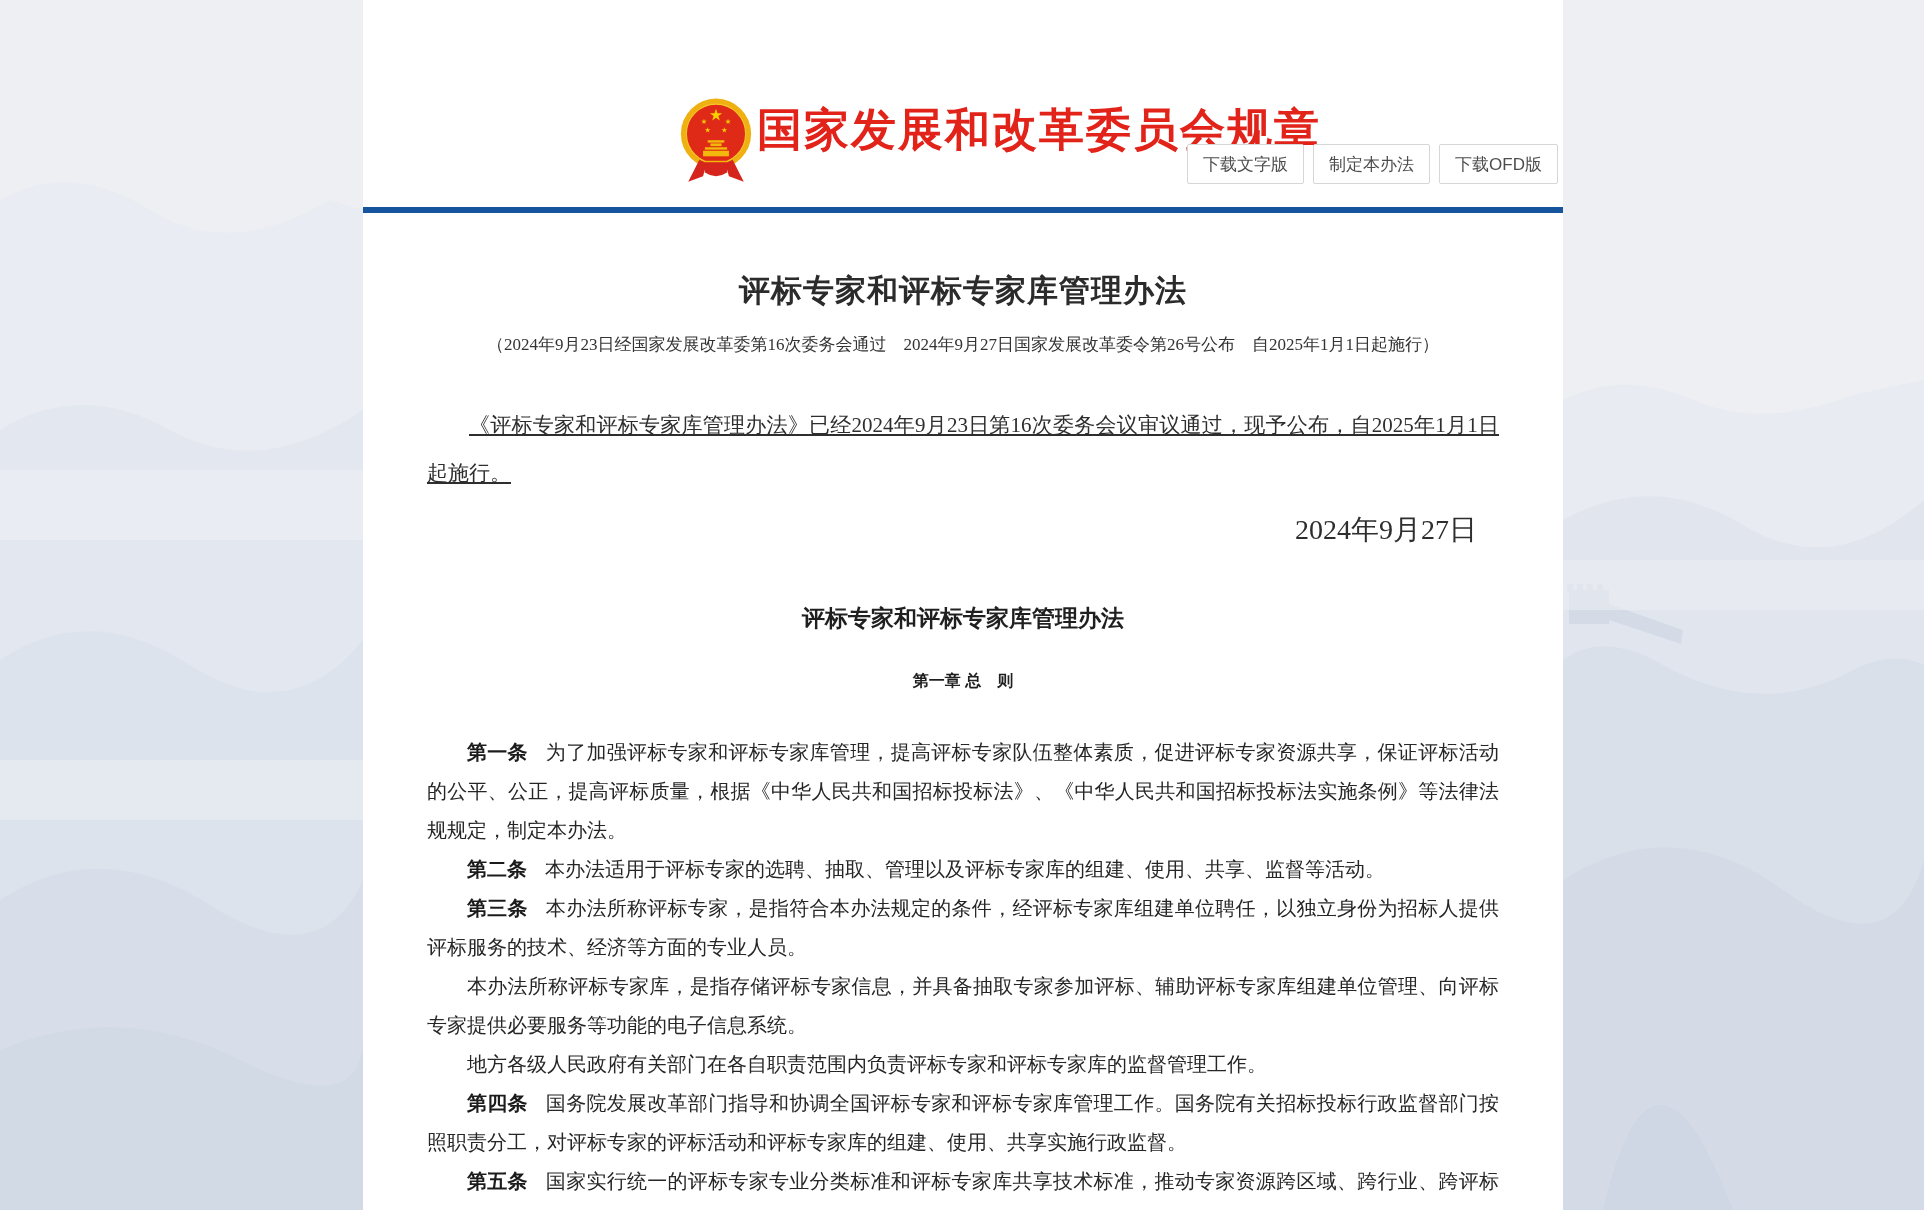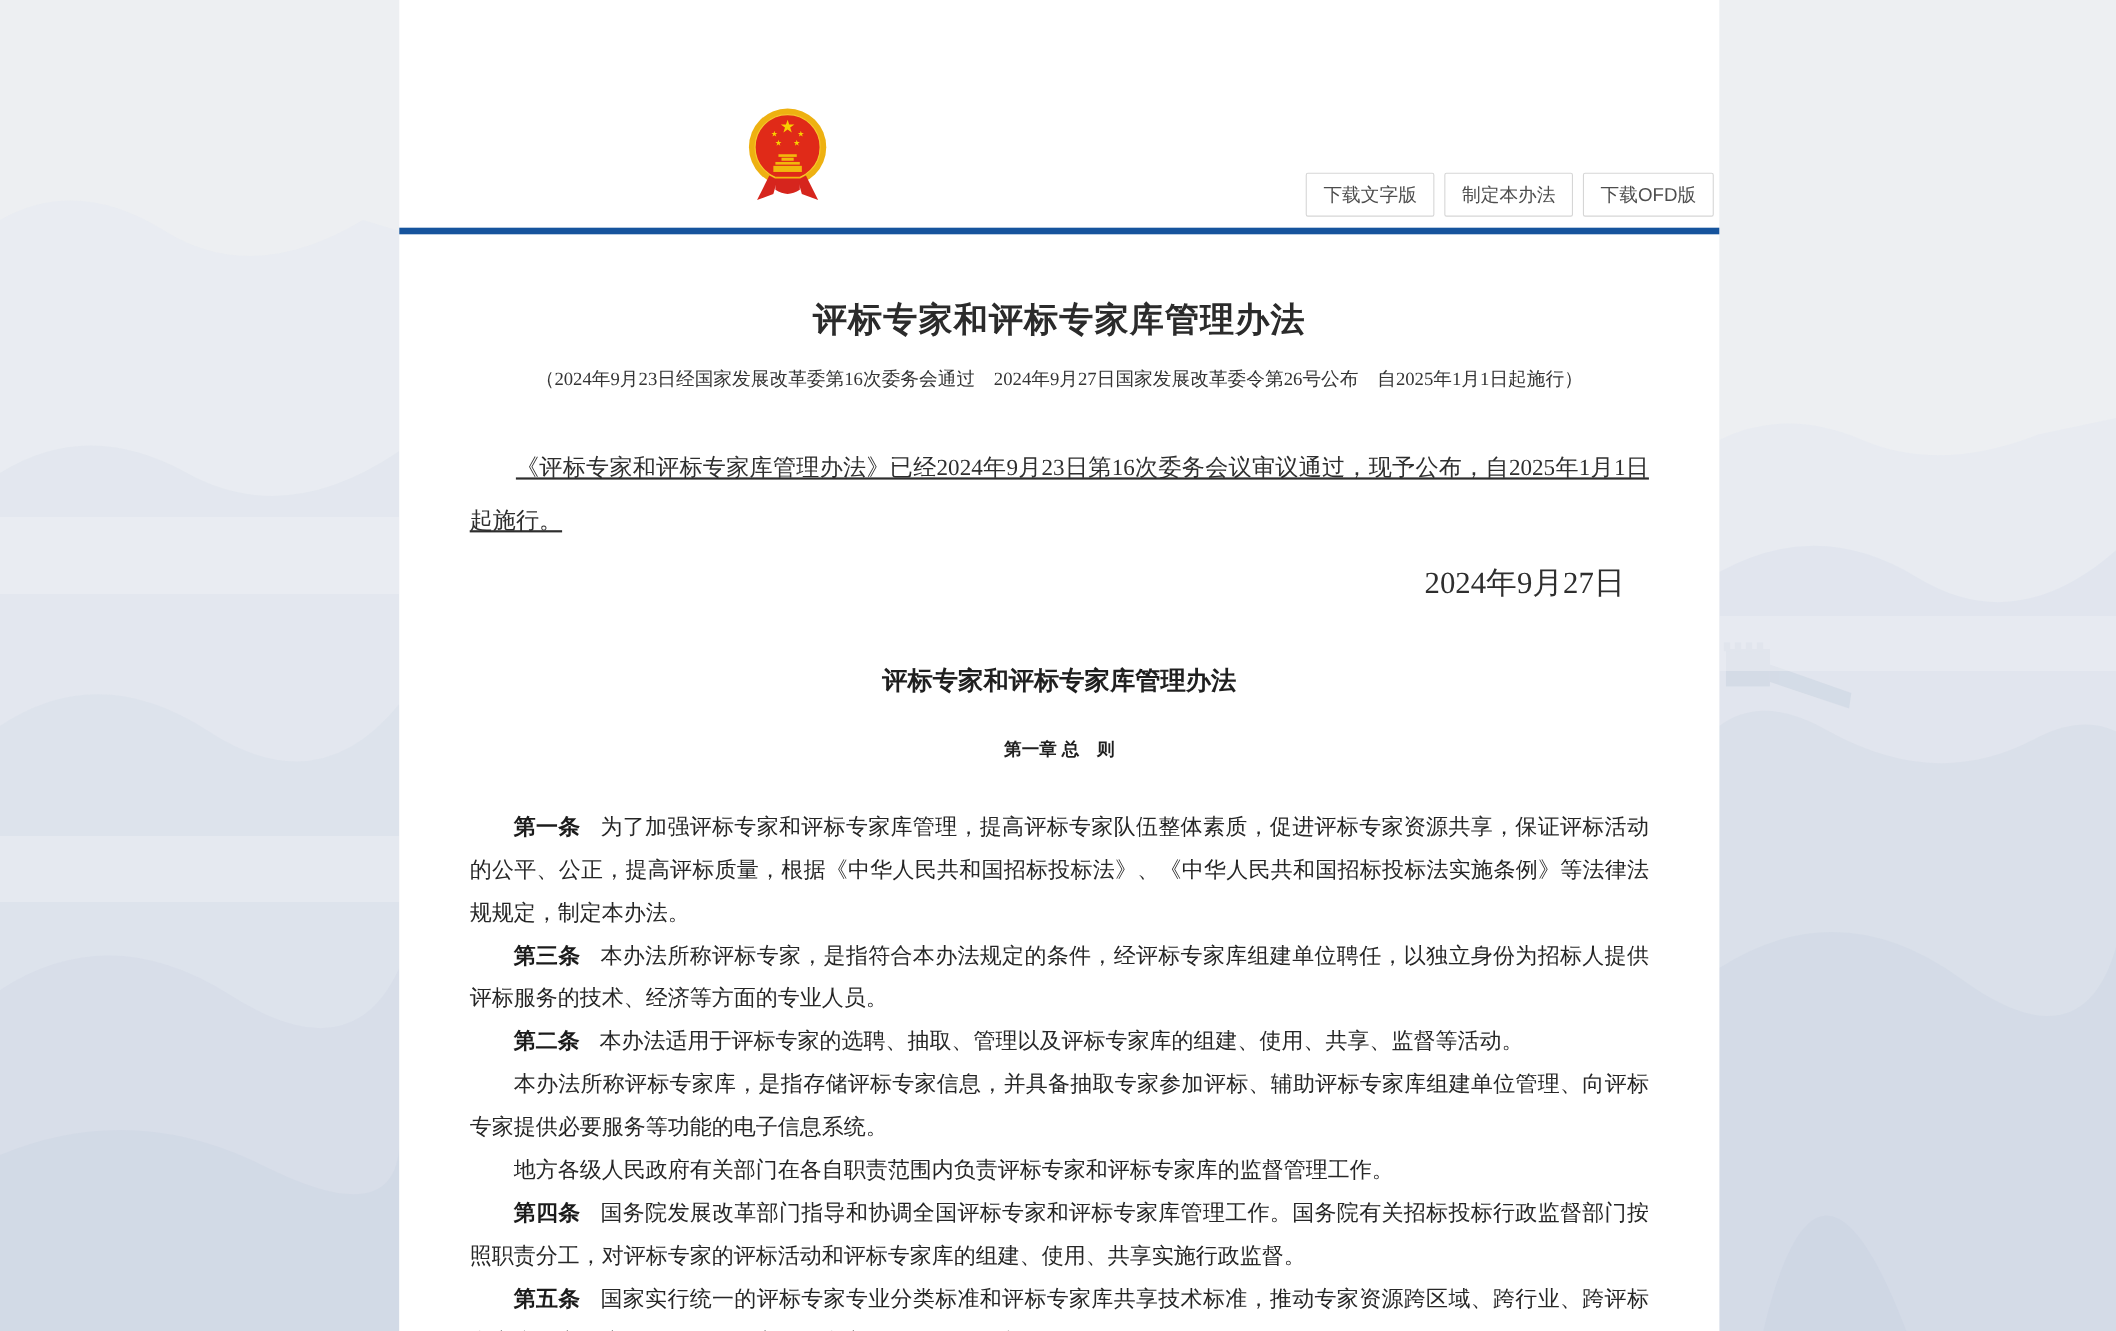--- a/index.html
+++ b/index.html
@@ -28,21 +28,21 @@
   .header { position: relative; height: 213px; }
   .emblem { position: absolute; left: 316px; top: 96px; }
   .agency-title {
     position: absolute; left: 394px; top: 100px;
     font-size: 45px; font-weight: bold; letter-spacing: 2px;
     color: #e2231a;
     font-family: "Liberation Serif", "DejaVu Serif", serif;
     white-space: nowrap;
   }
   .dl-buttons {
-    position: absolute; right: 5px; top: 157px;
+    position: absolute; right: 5px; top: 144px;
     display: flex; gap: 9px;
   }
   .dl-btn {
     height: 38px; padding: 0 15px;
     background: #ffffff;
     border: 1px solid #d6d6d6; border-radius: 2px;
     font-size: 17px; color: #4d4d4d;
     font-family: "Liberation Sans", "DejaVu Sans", sans-serif;
     display: flex; align-items: center; justify-content: center;
     cursor: pointer; white-space: nowrap;
@@ -158,20 +158,21 @@
           </g>
           <g fill="#d6251d">
             <path d="M22 68 L10 92 L26 86 L30 72 Z"></path>
             <path d="M58 68 L70 92 L54 86 L50 72 Z"></path>
             <path d="M28 70 h24 v12 q-12 8 -24 0 Z"></path>
           </g>
           <path d="M28 70 h24" stroke="#f2b80c" stroke-width="1.6" fill="none"></path>
         </svg>
       </div>
 
+      <div class="agency-title">国家发展和改革委员会规章</div>
 
       <div class="dl-buttons">
         <div class="dl-btn">下载文字版</div>
         <div class="dl-btn">制定本办法</div>
         <div class="dl-btn">下载OFD版</div>
       </div>
 
       <div class="blue-rule"></div>
     </div>
 
@@ -187,24 +188,24 @@
 
       <div class="body-title">评标专家和评标专家库管理办法</div>
 
       <div class="chapter-title">第一章 总　则</div>
 
       <div class="articles">
         <p>
           <span class="art-label">第一条</span><span>为了加强评标专家和评标专家库管理，提高评标专家队伍整体素质，促进评标专家资源共享，保证评标活动的公平、公正，提高评标质量，根据《中华人民共和国招标投标法》、《中华人民共和国招标投标法实施条例》等法律法规规定，制定本办法。</span>
         </p>
         <p>
+          <span class="art-label">第二条</span><span>本办法适用于评标专家的选聘、抽取、管理以及评标专家库的组建、使用、共享、监督等活动。</span>
+        </p>
+        <p>
           <span class="art-label">第三条</span><span>本办法所称评标专家，是指符合本办法规定的条件，经评标专家库组建单位聘任，以独立身份为招标人提供评标服务的技术、经济等方面的专业人员。</span>
-        </p>
-        <p>
-          <span class="art-label">第二条</span><span>本办法适用于评标专家的选聘、抽取、管理以及评标专家库的组建、使用、共享、监督等活动。</span>
         </p>
         <p>
           <span>本办法所称评标专家库，是指存储评标专家信息，并具备抽取专家参加评标、辅助评标专家库组建单位管理、向评标专家提供必要服务等功能的电子信息系统。</span>
         </p>
         <p>
           <span>地方各级人民政府有关部门在各自职责范围内负责评标专家和评标专家库的监督管理工作。</span>
         </p>
         <p>
           <span class="art-label">第四条</span><span>国务院发展改革部门指导和协调全国评标专家和评标专家库管理工作。国务院有关招标投标行政监督部门按照职责分工，对评标专家的评标活动和评标专家库的组建、使用、共享实施行政监督。</span>
         </p>

